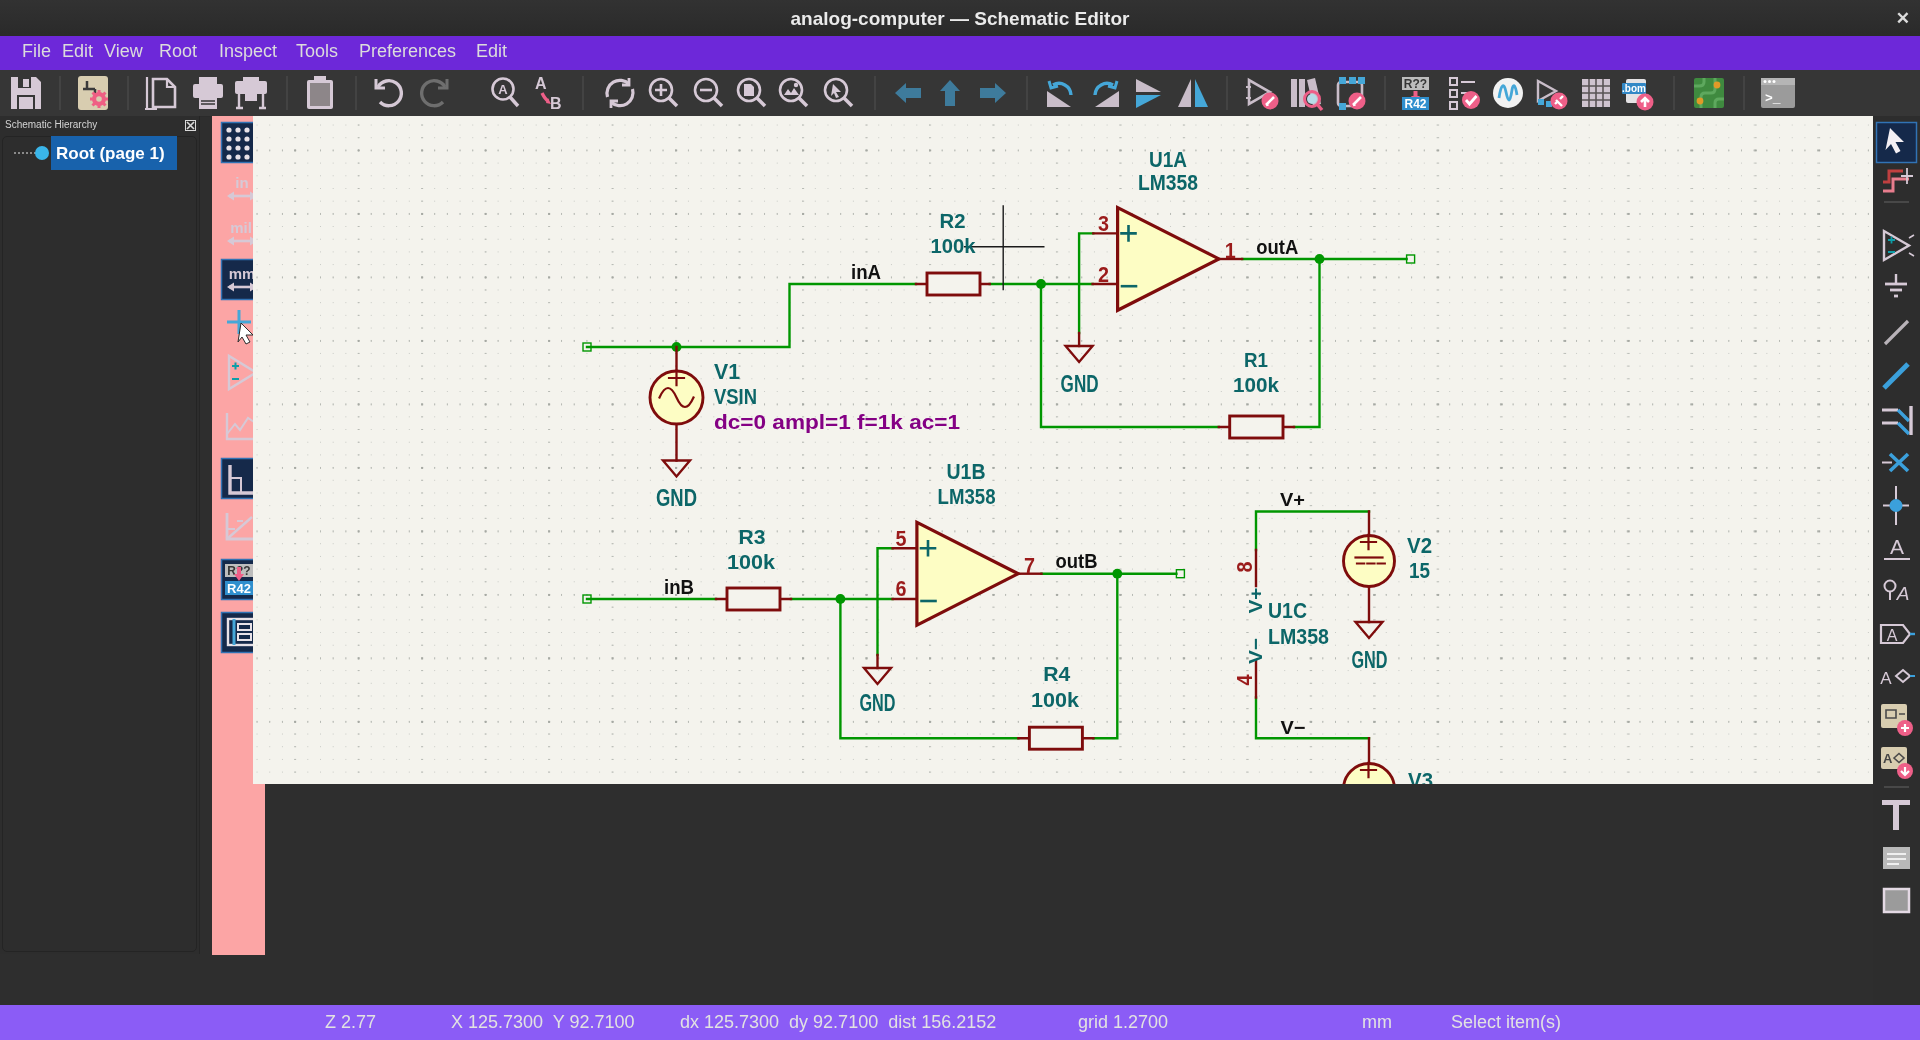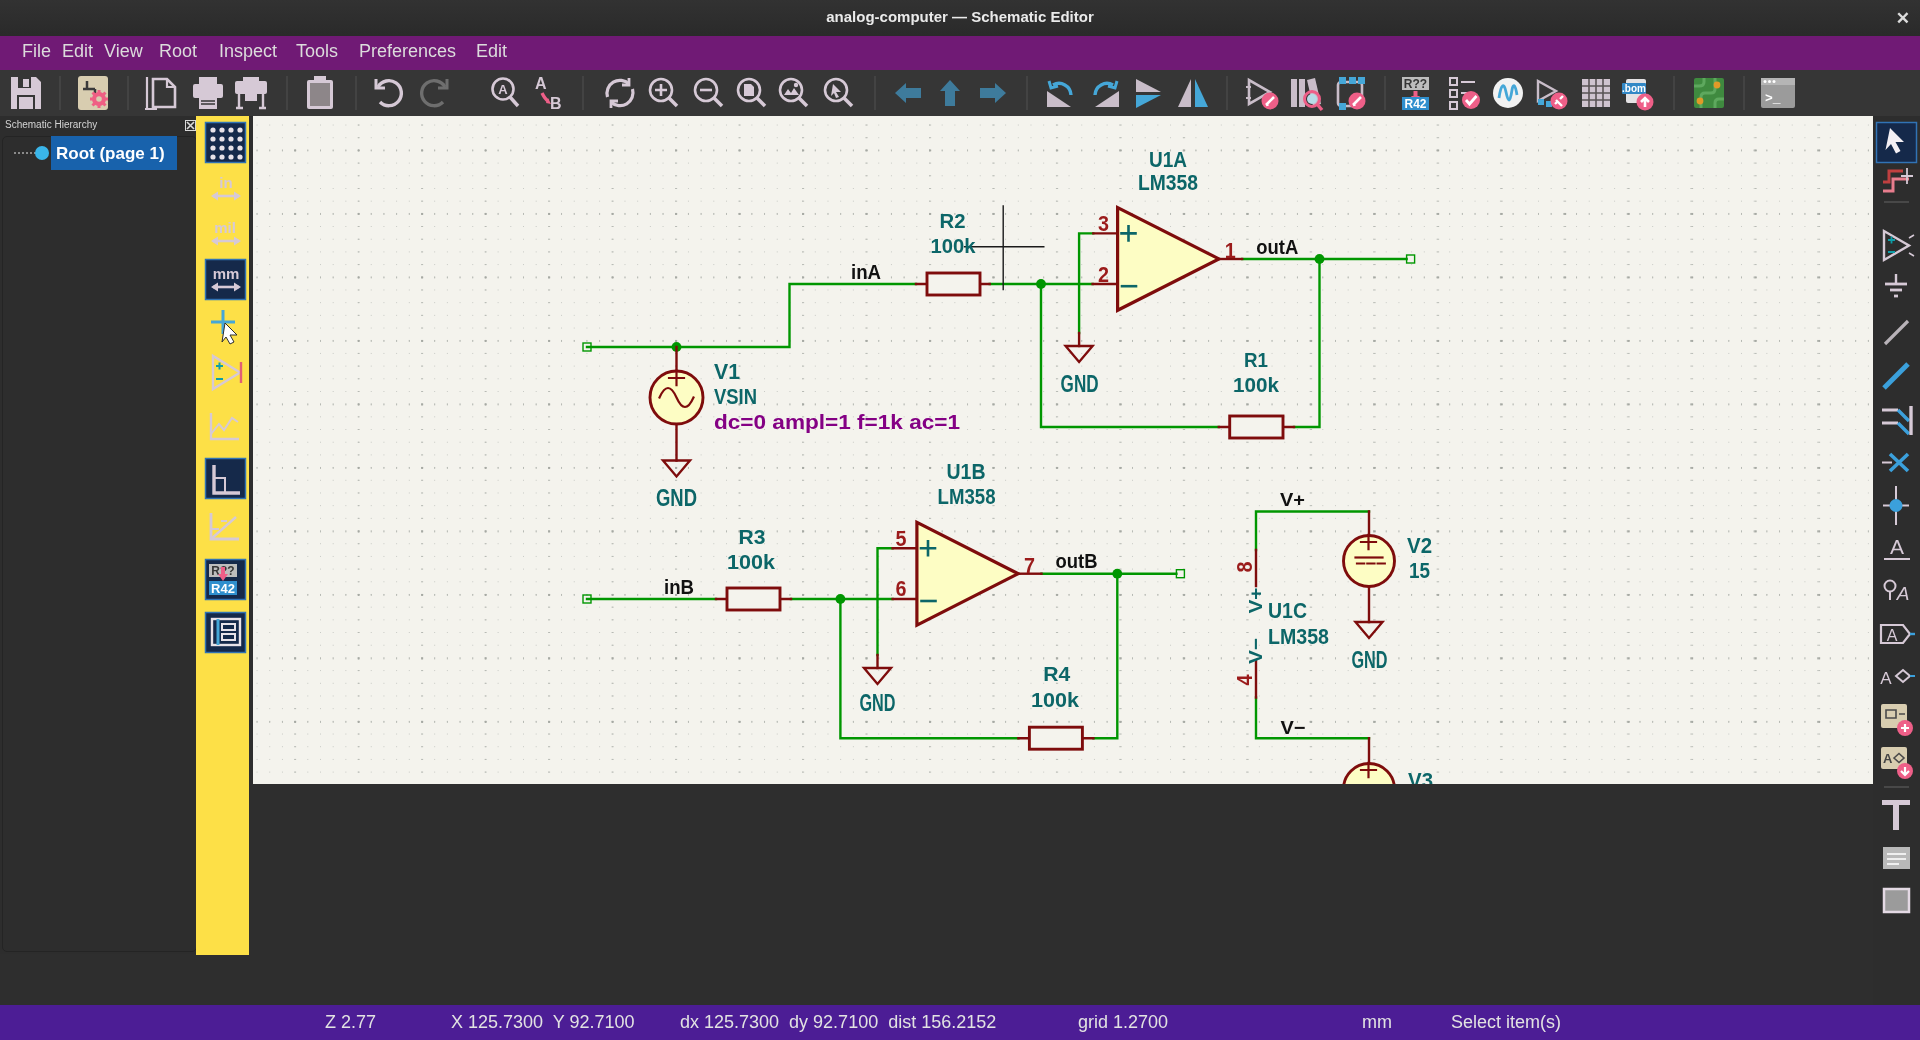--- a/index.html
+++ b/index.html
@@ -1,43 +1,43 @@
 <!DOCTYPE html>
 <html><head>
 <meta charset="utf-8">
 <style>
 * { margin:0; padding:0; box-sizing:border-box; }
 html,body { width:1920px; height:1040px; overflow:hidden; background:#2e2e2e; font-family:"Liberation Sans", sans-serif; }
 #titlebar { position:absolute; left:0; top:0; width:1920px; height:36px; background:linear-gradient(#323232,#2a2a2a); }
-#titlebar .t { position:absolute; left:0; right:0; top:8px; text-align:center; color:#eaeaea; font-size:15px; font-weight:bold; }
+#titlebar .t { position:absolute; left:0; right:0; top:8px; text-align:center; color:#eaeaea; font-size:19px; font-weight:bold; }
 #titlebar .x { position:absolute; right:10px; top:8px; color:#dcdcdc; font-size:17px; font-weight:bold;}
-#menubar { position:absolute; left:0; top:36px; width:1920px; height:34px; background:#701a75; }
+#menubar { position:absolute; left:0; top:36px; width:1920px; height:34px; background:#6d28d9; }
 #menubar span { position:absolute; top:5px; color:#dcdcdc; font-size:18px; }
 #toolbar { position:absolute; left:0; top:70px; width:1920px; height:47px; background:#363636; border-bottom:1px solid #2b2b2b;}
 #leftpanel { position:absolute; left:0; top:116px; width:200px; height:838px; background:#2d2d2d; border-right:1px solid #252525;}
 #lp-title { position:absolute; left:5px; top:119px; color:#d4d4d4; font-size:10px; }
 #lp-close { position:absolute; left:185px; top:120px; width:11px; height:11px; border:1.4px solid #d9d9d9; background:#2d2d2d; color:#d9d9d9; }
 #lp-box { position:absolute; left:2px; top:136px; width:195px; height:816px; border:1px solid #242424; border-radius:5px; }
 #lp-sel { position:absolute; left:51px; top:136px; width:126px; height:34px; background:#1862ac; }
 #lp-dots { position:absolute; left:14px; top:152px; width:22px; border-top:2px dotted #8a8a8a; }
 #lp-bullet { position:absolute; left:35px; top:146px; width:14px; height:14px; border-radius:50%; background:#3ab5e9; }
 #lp-text { position:absolute; left:56px; top:144px; color:#ffffff; font-size:17px; font-weight:bold; }
-#lefttools { position:absolute; left:196px; top:116px; width:53px; height:839px; background:#fde047; }
+#lefttools { position:absolute; left:212px; top:116px; width:53px; height:839px; background:#fca5a5; }
 #canvas { position:absolute; left:253px; top:116px; width:1620px; height:668px; overflow:hidden; background:#f4f3ed;
   background-image:
    radial-gradient(circle, #a6a9a3 1.0px, rgba(0,0,0,0) 1.0px),
    radial-gradient(circle, #b6b9b3 0.95px, rgba(0,0,0,0) 0.95px),
    radial-gradient(circle, #b6b9b3 0.95px, rgba(0,0,0,0) 0.95px),
    radial-gradient(circle, #c6c8c3 0.8px, rgba(0,0,0,0) 0.8px);
   background-size: 63.5px 63.5px, 63.5px 12.7px, 12.7px 63.5px, 12.7px 12.7px;
   background-position: 10.4px 2.7px, 10.4px 2.7px, 10.4px 2.7px, 10.4px 2.7px;
 }
 #schsvg { position:absolute; left:-253px; top:-116px; }
 #righttools { position:absolute; left:1873px; top:116px; width:47px; height:889px; background:#2d2d2d; }
-#statusbar { position:absolute; left:0; top:1005px; width:1920px; height:35px; background:#4c1d95; }
+#statusbar { position:absolute; left:0; top:1005px; width:1920px; height:35px; background:#8b5cf6; }
 #statusbar span { position:absolute; top:7px; color:#e2e2e2; font-size:18px; }
 .schtext { font-family:"Liberation Sans", sans-serif; font-weight:bold; }
 </style>
 </head>
 <body>
 <div id="titlebar">
     <span class="t">analog-computer — Schematic Editor</span>
     <span class="x">✕</span>
   </div>
 <div id="menubar">

